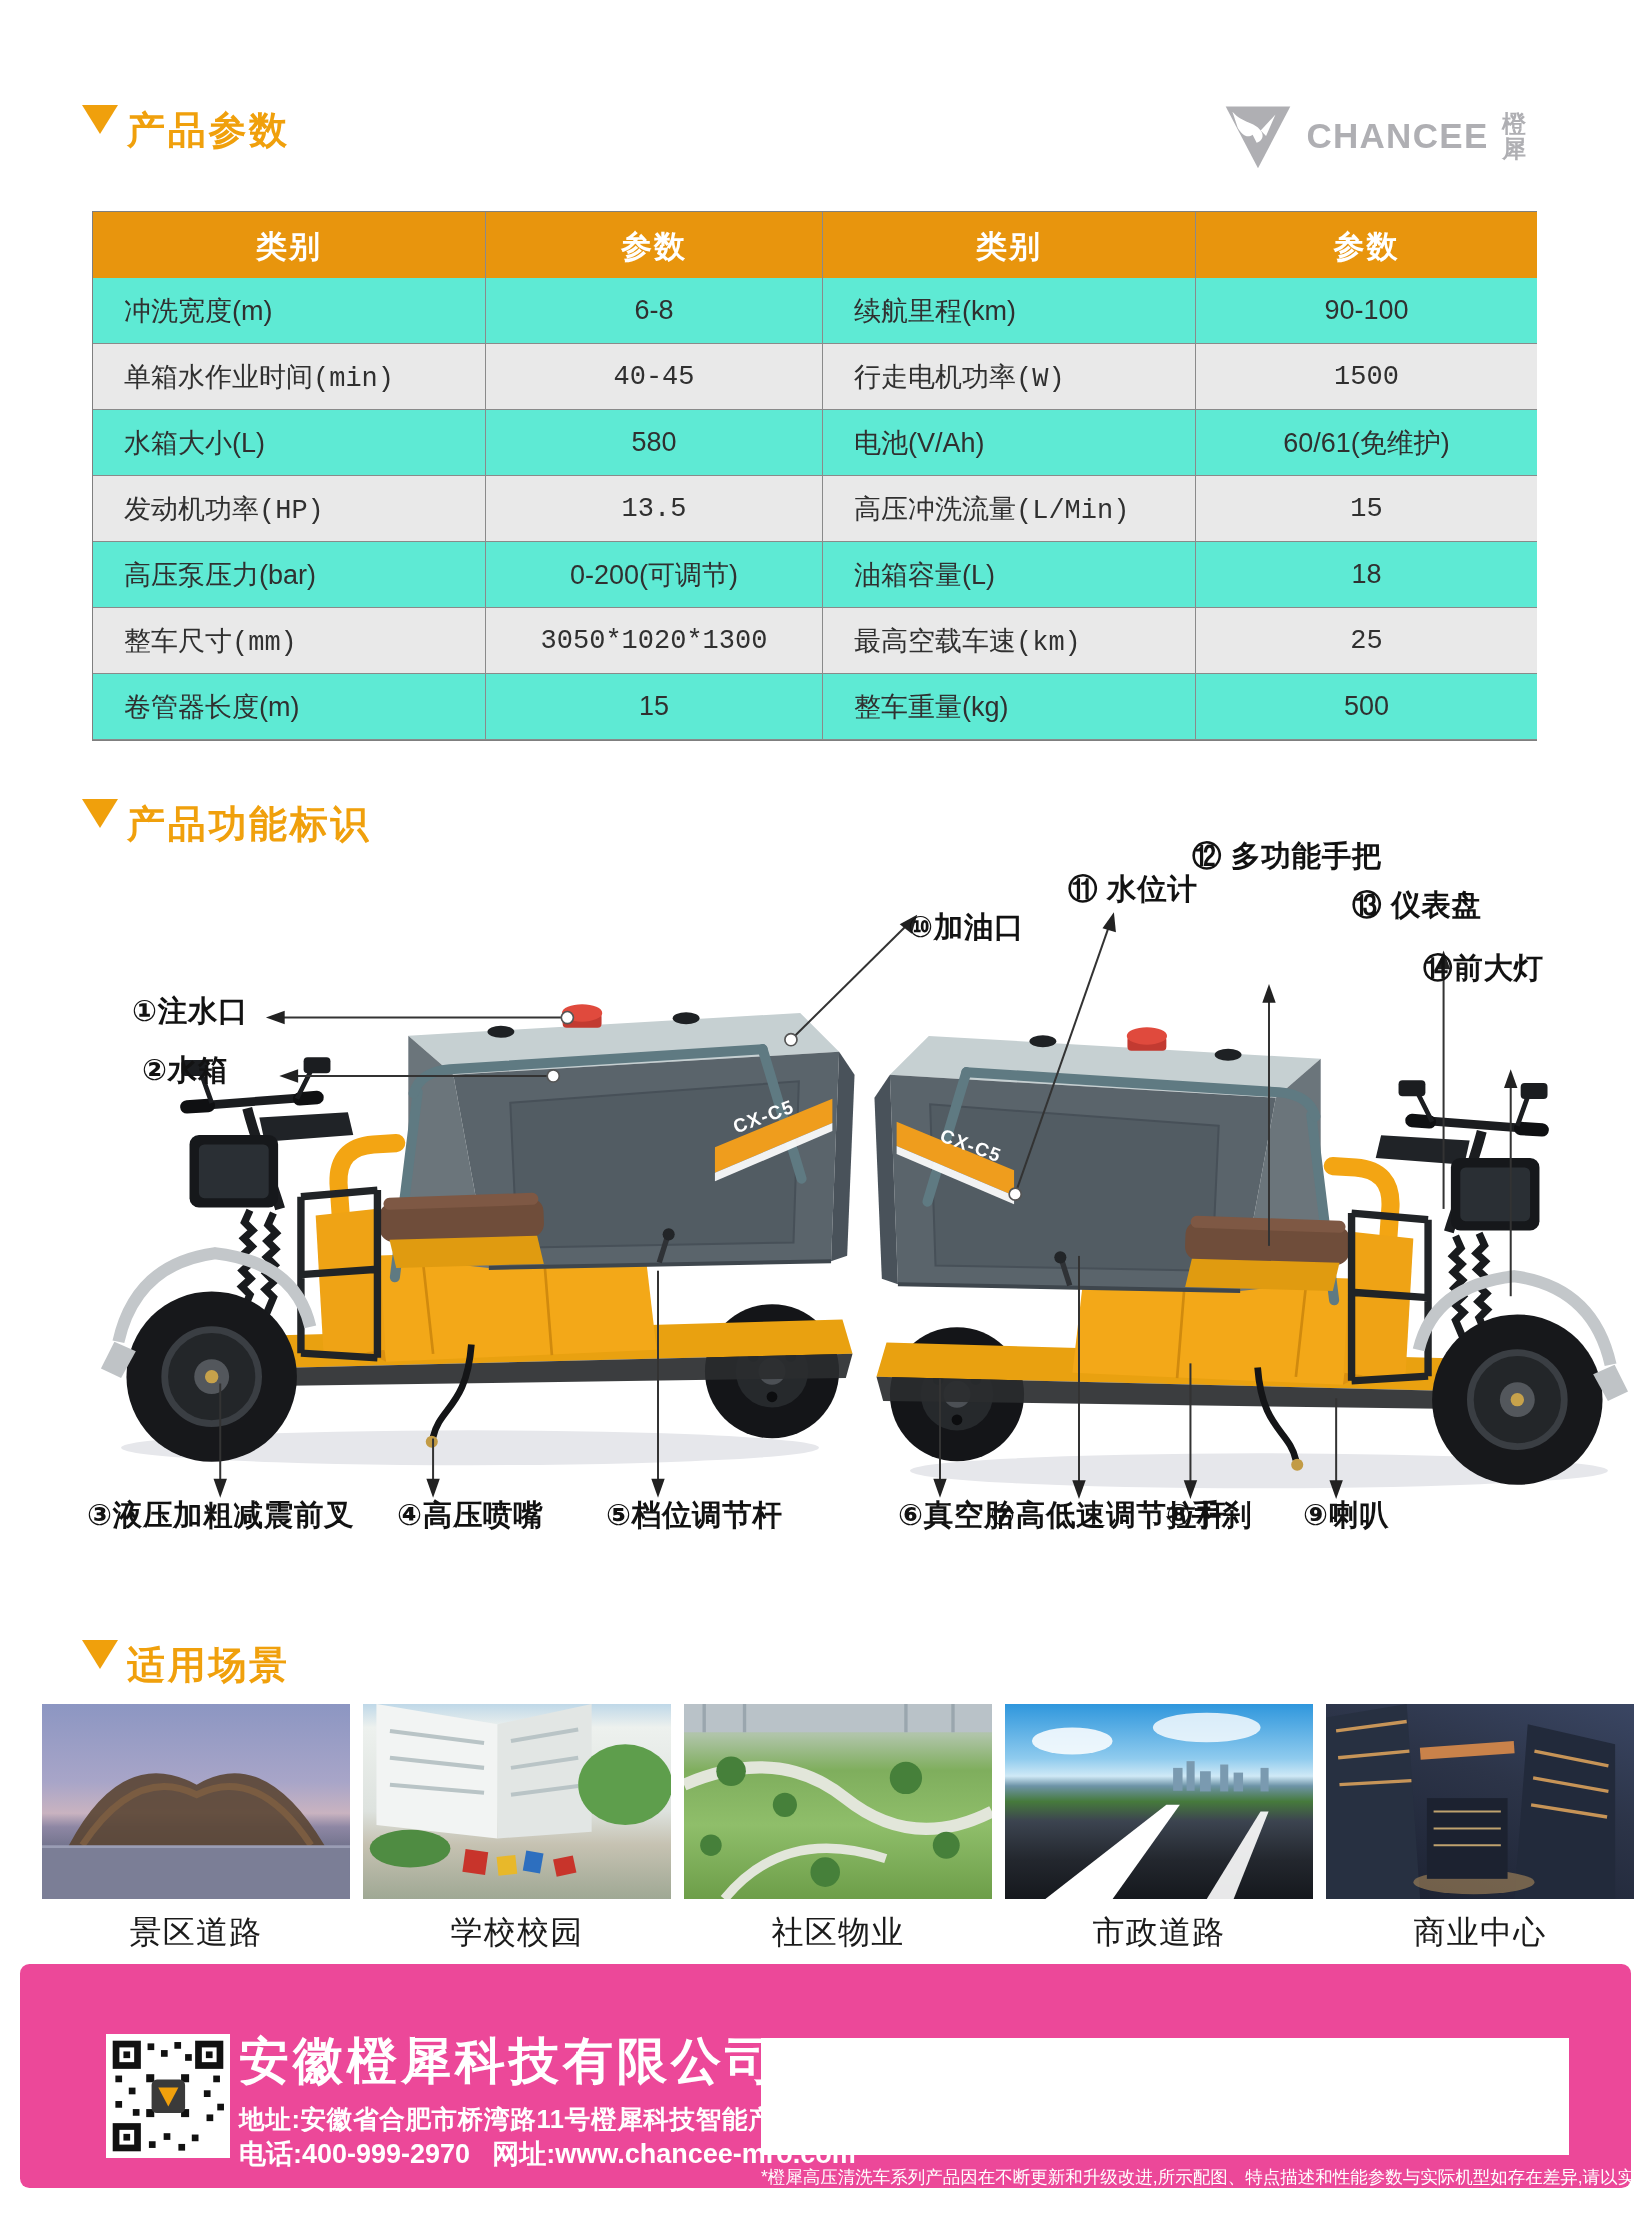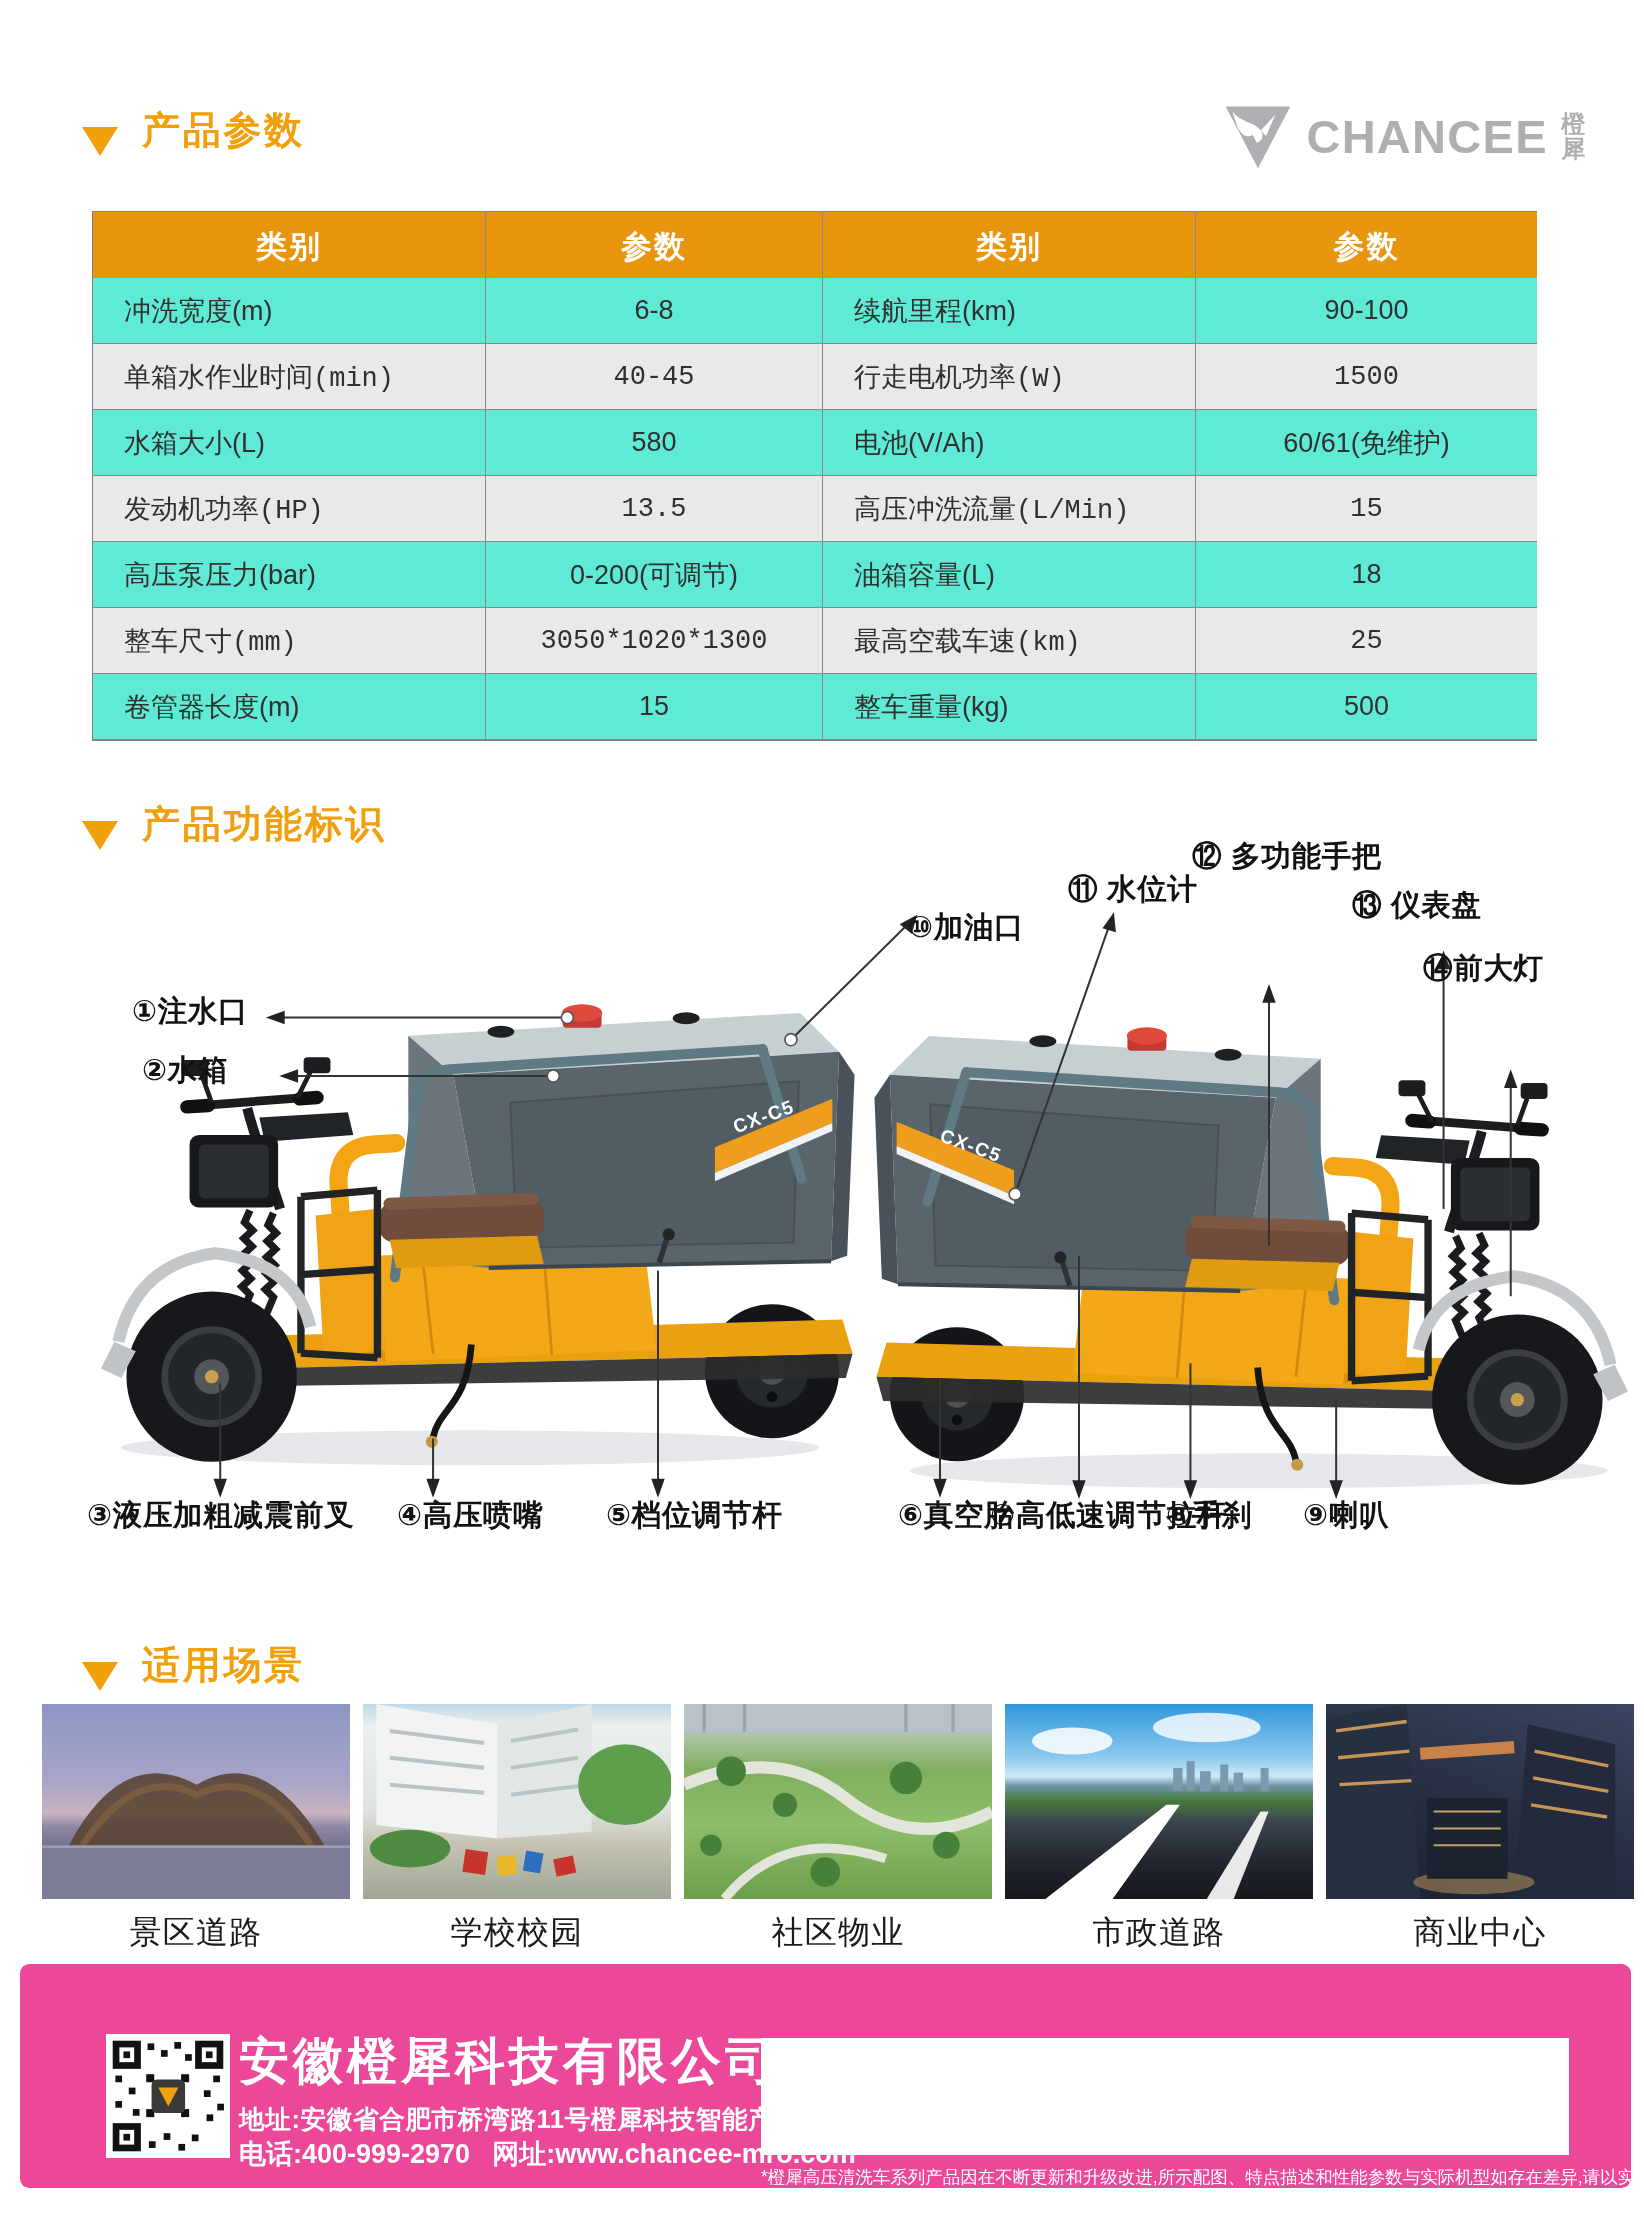--- a/index.html
+++ b/index.html
@@ -1,26 +1,26 @@
 <!DOCTYPE html>
 <html style="font-size:10.7px"><head>
 <meta charset="utf-8">
 <style>
   html,body{margin:0;padding:0;background:#ffffff;}
   body{font-family:"Liberation Sans","DejaVu Sans",sans-serif;}
   #page{position:relative;width:1645px;height:2216px;background:#ffffff;overflow:hidden;}
 
   
-  .title-row{position:absolute;display:flex;align-items:flex-end;gap:24px;}
+  .title-row{position:absolute;display:flex;align-items:flex-start;gap:9px;}
   .tri-down{width:0;height:0;border-left:18px solid transparent;border-right:18px solid transparent;border-top:29.5px solid #F0A00C;}
   .title-text{font-size:38px;font-weight:bold;color:#F0A00C;letter-spacing:2.7px;white-space:nowrap;}
 
   
   #logo{position:absolute;left:1223px;top:101px;display:flex;align-items:center;gap:13.4px;color:#AFAFB3;}
-  #logo .brand{font-size:47px;font-weight:800;letter-spacing:1.3px;}
+  #logo .brand{font-size:35px;font-weight:800;letter-spacing:1.3px;}
   #logo .brand-cn{display:flex;flex-direction:column;font-size:24px;font-weight:bold;line-height:1.05;}
 
   
   #spec-table{position:absolute;left:92px;top:211px;width:1445px;
     display:grid;grid-template-columns:393px 337px 373px 341px;
     grid-auto-rows:66px;border:1.3px solid #7f7f7f;box-sizing:border-box;}
   #spec-table .cell{border-right:1.3px solid #8a8a8a;border-bottom:1.3px solid #8a8a8a;
     display:flex;align-items:center;justify-content:center;font-size:27px;color:#303030;box-sizing:border-box;}
   #spec-table .cell:nth-child(4n){border-right:none;}
   #spec-table .hdr{height:70px;background:#E8950D;color:#ffffff;font-size:31px;font-weight:bold;letter-spacing:2px;}

